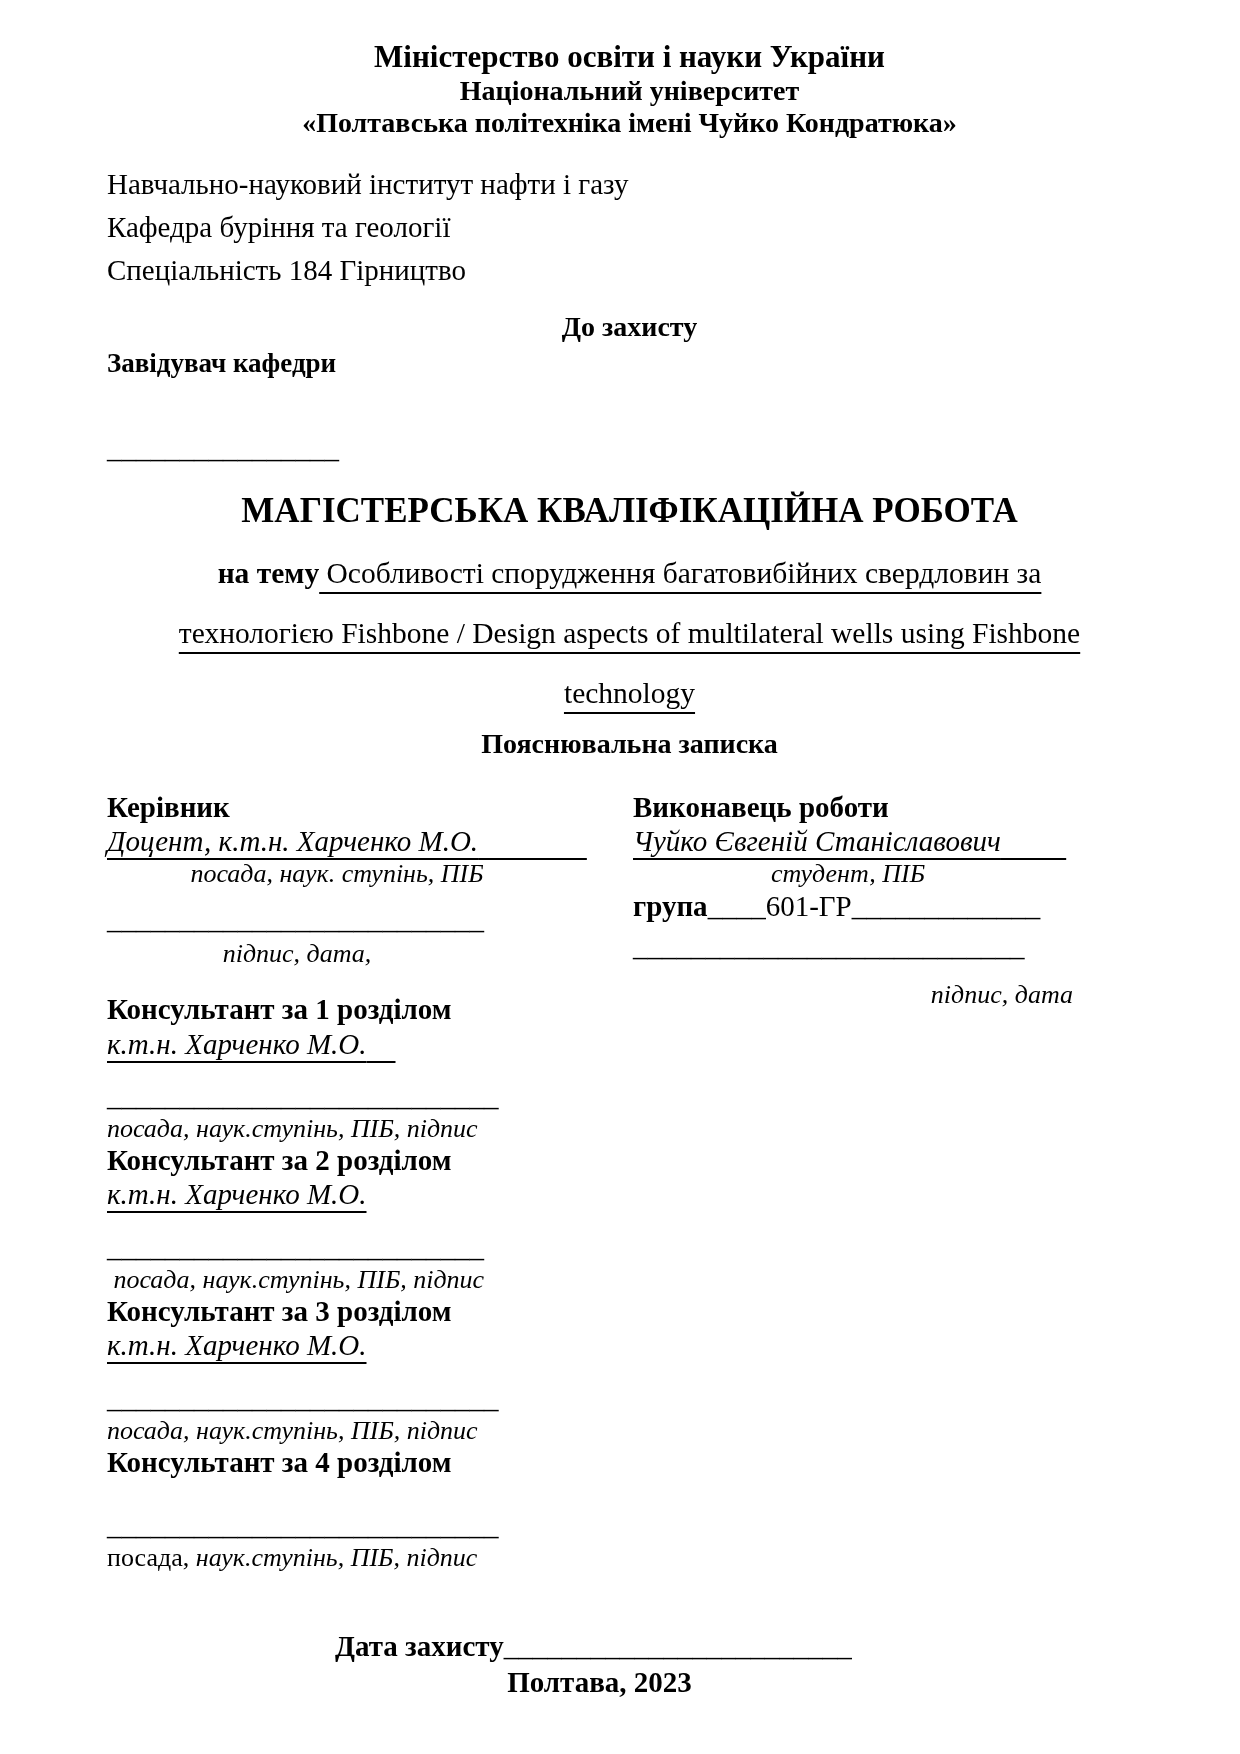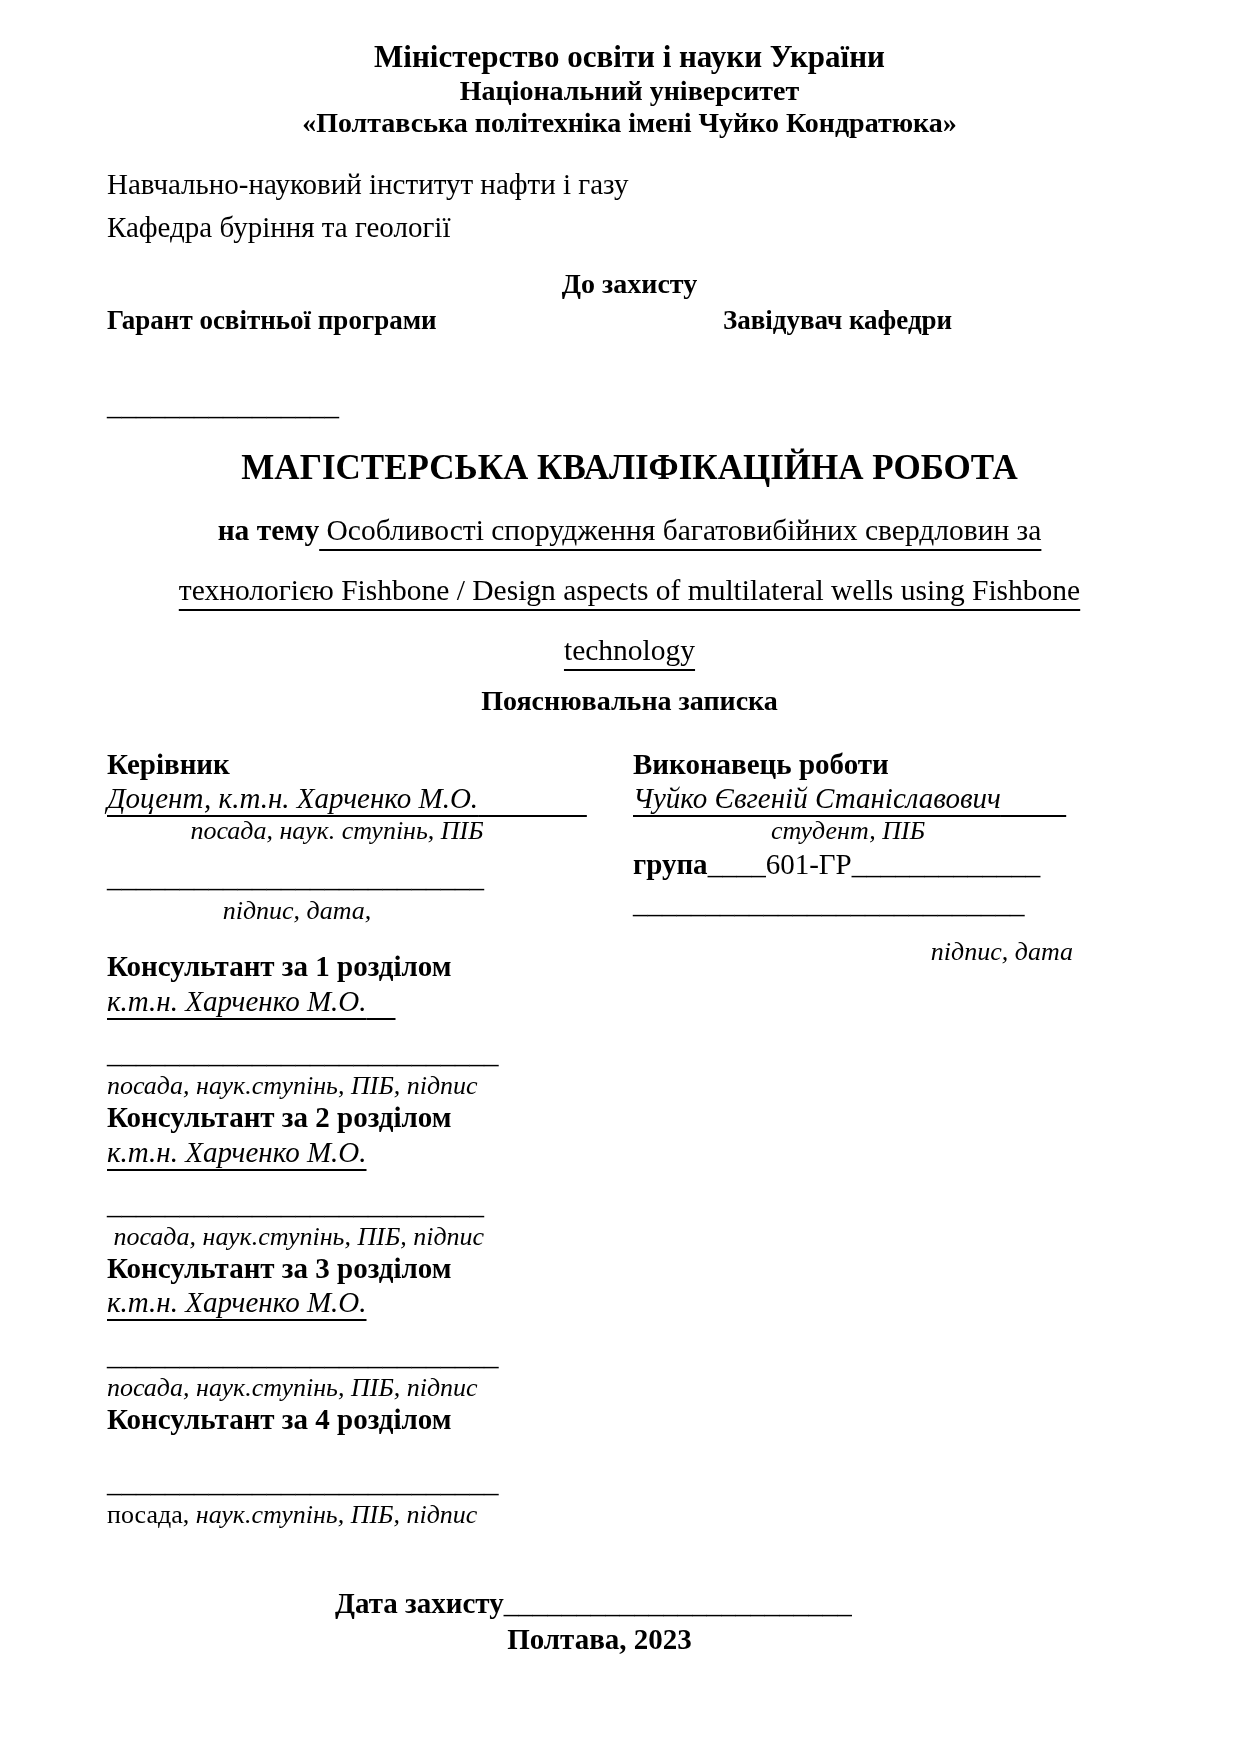--- a/index.html
+++ b/index.html
@@ -62,26 +62,26 @@
 
   <div class="center">
     <div class="hdr-l1">Міністерство освіти і науки України</div>
     <div class="hdr-l2">Національний університет</div>
     <div class="hdr-l3">«Полтавська політехніка імені Чуйко Кондратюка»</div>
   </div>
 
   <div class="institute">
     <div>Навчально-науковий інститут нафти і газу</div>
     <div>Кафедра буріння та геології</div>
+    <div>Спеціальність 184 Гірництво</div>
   </div>
 
   <div class="center to-defense">До захисту</div>
 
   <div class="approval-labels">
-    <div class="left">Гарант освітньої програми</div>
     <div class="right">Завідувач кафедри</div>
   </div>
 
   <div class="approval-lines">
     <div class="right">________________</div>
   </div>
 
   <div class="center main-title">МАГІСТЕРСЬКА КВАЛІФІКАЦІЙНА РОБОТА</div>
 
   <div class="theme center">

